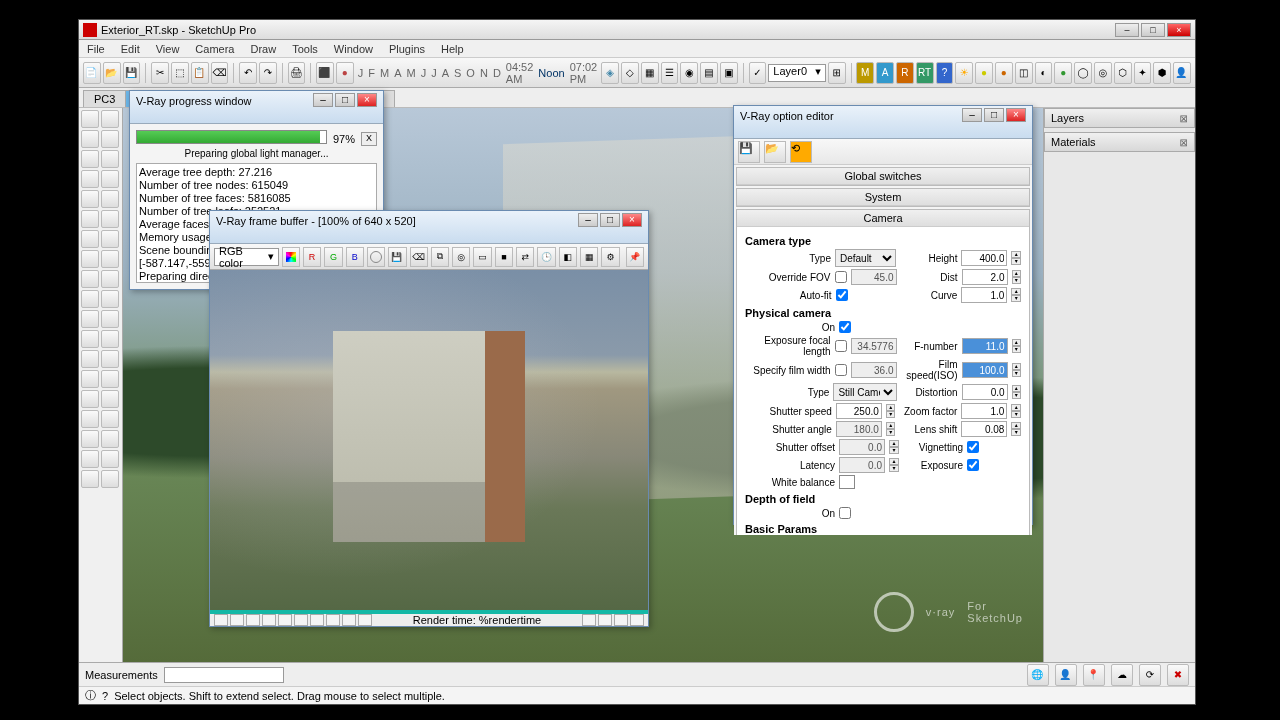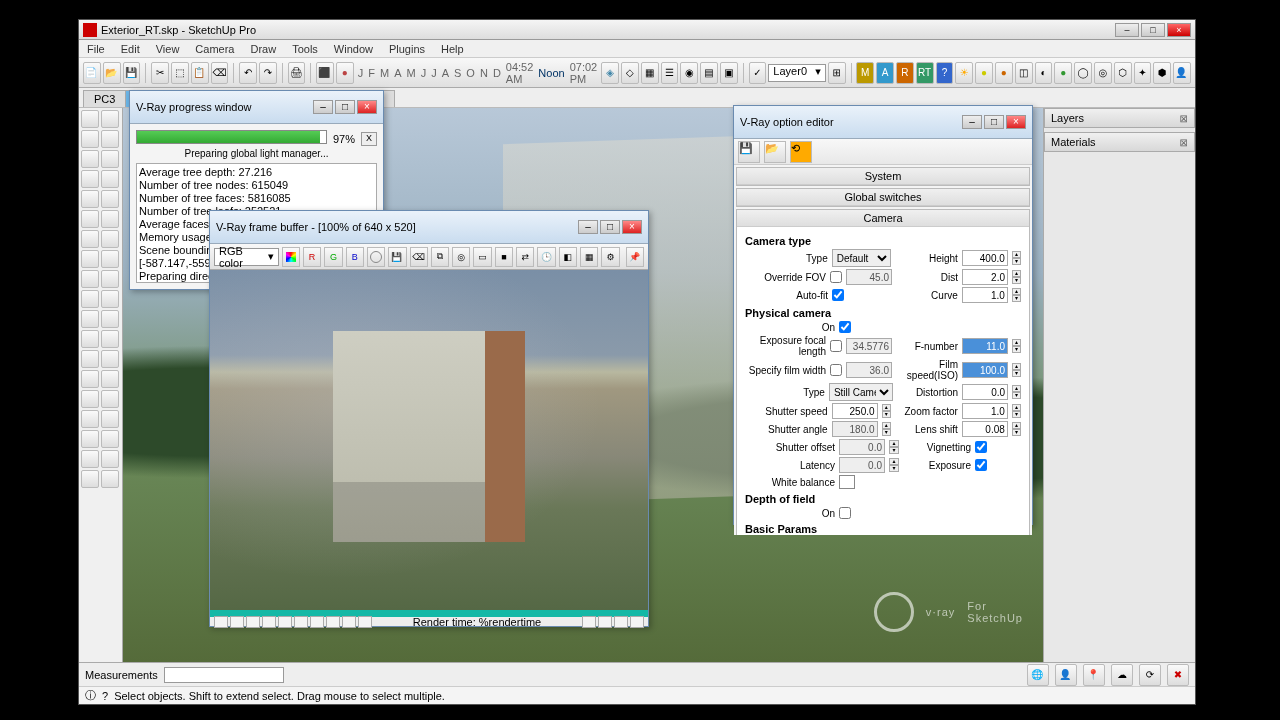--- a/index.html
+++ b/index.html
@@ -27,21 +27,21 @@
 .lefttools .lt { width: 18px; height: 18px; background: linear-gradient(#fafafa,#ddd); border: 1px solid #bbb; border-radius: 2px; cursor: pointer; }
 .rightpanels { position: absolute; right: 0; top: 88px; width: 152px; background: #e8e8e8; border-left: 1px solid #aaa; height: calc(100% - 130px); }
 .panelhdr { background: linear-gradient(#f0f0f0,#d8d8d8); border: 1px solid #aaa; padding: 3px 6px; display: flex; justify-content: space-between; align-items: center; cursor: pointer; }
 .panelhdr .x { font-size: 10px; color: #666; }
 .bottombar { position: absolute; bottom: 18px; left: 0; right: 0; height: 24px; background: #eee; border-top: 1px solid #aaa; display: flex; align-items: center; padding: 0 6px; gap: 6px; }
 .statusbar { position: absolute; bottom: 0; left: 0; right: 0; height: 18px; background: #f4f4f4; border-top: 1px solid #ccc; display: flex; align-items: center; padding: 0 6px; gap: 6px; }
 .meas-input { border: 1px solid #999; background: #fff; height: 16px; width: 120px; }
 
 
 .fwin { position: absolute; background: #f4f4f4; border: 1px solid #6a8bb0; box-shadow: 2px 2px 6px rgba(0,0,0,.3); }
-.fwin .ftitle { height: 22px; background: linear-gradient(#eaf2fa,#c9dcef); display: flex; align-items: center; padding: 16px 6px; border-bottom: 1px solid #9ab; }
+.fwin .ftitle { height: 22px; background: linear-gradient(#eaf2fa,#c9dcef); display: flex; align-items: flex-end; padding: 16px 6px; border-bottom: 1px solid #9ab; }
 .fwin .ftitle span.t { flex: 1; }
 .fwin .fctrl { display: flex; gap: 2px; }
 .fwin .fctrl div { width: 20px; height: 14px; background: linear-gradient(#eee,#ccc); border: 1px solid #999; text-align: center; font-size: 10px; line-height: 12px; cursor: pointer; }
 .fwin .fctrl .cl { background: linear-gradient(#f88,#d22); color: #fff; }
 
 .progwin { left: 50px; top: 70px; width: 255px; }
 .progbody { padding: 6px; }
 .progbar { height: 14px; border: 1px solid #888; background: #fff; margin-bottom: 4px; position: relative; }
 .progfill { height: 100%; background: linear-gradient(#5c5,#3a3); width: 97%; }
 .proglabel { text-align: center; font-size: 10px; margin-bottom: 4px; }
@@ -52,35 +52,35 @@
 .fbtoolbar { height: 26px; background: linear-gradient(#f8f8f8,#e0e0e0); border-bottom: 1px solid #aaa; display: flex; align-items: center; padding: 0 4px; gap: 3px; }
 .fbsel { border: 1px solid #999; background: #fff; height: 18px; padding: 0 4px; display:flex;align-items:center;gap:4px; }
 .fbbtn { width: 20px; height: 20px; background: linear-gradient(#fafafa,#ddd); border: 1px solid #bbb; cursor: pointer; display:flex;align-items:center;justify-content:center;font-size:9px; }
 .fbbtn.r { color:#c00; } .fbbtn.g { color:#0a0; } .fbbtn.b { color:#00c; }
 .fbcircle { width:12px;height:12px;border-radius:50%;border:1px solid #888; }
 .fbimg { width: 100%; height: 340px; background:
   radial-gradient(ellipse at 30% 40%, rgba(200,200,210,.3), transparent 60%),
   linear-gradient(180deg, #7a8fa6 0%, #8a9aaa 25%, #b8b8a0 30%, #a09880 35%, #888878 55%, #6a7858 70%, #556845 100%);
   position:relative; overflow:hidden; }
 .fbimg::before { content:""; position:absolute; left:28%; top:18%; width:44%; height:62%; background: linear-gradient(#cecec2,#b8b8a8); box-shadow: inset -40px 0 0 #9a6a4a, inset 0 -60px 0 rgba(0,0,0,.15); }
-.fbstatus { height: 16px; background: #eee; border-top: 7px solid #14b8a6; display: flex; align-items: center; padding: 0 4px; justify-content: space-between; }
+.fbstatus { height: 16px; background: #eee; border-top: 4px solid #14b8a6; display: flex; align-items: center; padding: 0 4px; justify-content: space-between; }
 .fbstatus .icons { display:flex; gap:2px; }
 .fbstatus .sb { width:14px;height:12px;border:1px solid #aaa;background:#f4f4f4;cursor:pointer; }
 
 .optwin { left: 654px; top: 85px; width: 300px; height: 420px; }
 .opttoolbar { height: 26px; background: linear-gradient(#f8f8f8,#e8e8e8); display:flex;align-items:center;padding:0 4px;gap:4px;border-bottom:1px solid #ccc; }
 .optbtn { width:22px;height:22px;border:1px solid #bbb;background:linear-gradient(#fafafa,#ddd);cursor:pointer; }
 .optbody { height: calc(100% - 48px); overflow-y:auto; background:#f4f4f4; padding:2px; }
 .rollup { border:1px solid #bbb; background:#fff; margin-bottom:2px; }
 .rolluphdr { text-align:center; background:linear-gradient(#f0f0f0,#dedede); padding:2px; border-bottom:1px solid #ccc; cursor:pointer; }
 .rollupbody { padding:4px 8px; }
 .sect { font-weight:bold; margin:4px 0 2px; }
 .row { display:flex; align-items:center; margin:2px 0; gap:4px; }
 .row .lbl { width:90px; text-align:right; font-size:10px; }
-.row .lbl2 { width:60px; text-align:right; font-size:10px; margin-left:8px; }
+.row .lbl2 { width:60px; text-align:right; font-size:10px; }
 .row input[type=text] { width:46px; height:16px; border:1px solid #aaa; padding:0 2px; font-size:10px; text-align:right; }
 .row input.hl { background:#4a90d9; color:#fff; }
 .row select { height:18px; border:1px solid #aaa; font-size:10px; }
 .row .chk { width:12px;height:12px; }
 .spin { width:10px; display:flex; flex-direction:column; }
 .spin div { height:7px; border:1px solid #aaa; background:#eee; font-size:6px; line-height:5px; text-align:center; cursor:pointer; }
 
 .vraylogo { position:absolute; right:20px; bottom:30px; color:rgba(255,255,255,.6); font-size:28px; font-family: Arial; letter-spacing:1px; display:flex; align-items:center; gap:12px; }
 .vraylogo .circ { width:40px;height:40px;border:3px solid rgba(255,255,255,.6);border-radius:50%; position:relative; }
 .vraylogo .sub { font-size:11px; line-height:12px; }
@@ -374,24 +374,24 @@
           <div class="cl">×</div>
         </div>
     </div>
     <div class="opttoolbar">
       <div class="optbtn">💾</div>
       <div class="optbtn">📂</div>
       <div class="optbtn" style="background:#fa0">⟲</div>
     </div>
     <div class="optbody">
       <div class="rollup">
+          <div class="rolluphdr">Global switches</div>
+        </div>
+      <div class="rollup">
           <div class="rolluphdr">System</div>
-        </div>
-      <div class="rollup">
-          <div class="rolluphdr">Global switches</div>
         </div>
       <div class="rollup">
         <div class="rolluphdr">Camera</div>
         <div class="rollupbody">
           <div class="sect">Camera type</div>
           <div class="row">
             <span class="lbl">Type</span>
             <select style="width:64px"><option>Default</option></select>
             <span class="lbl2">Height</span>
             <input type="text" value="400.0" style="">

